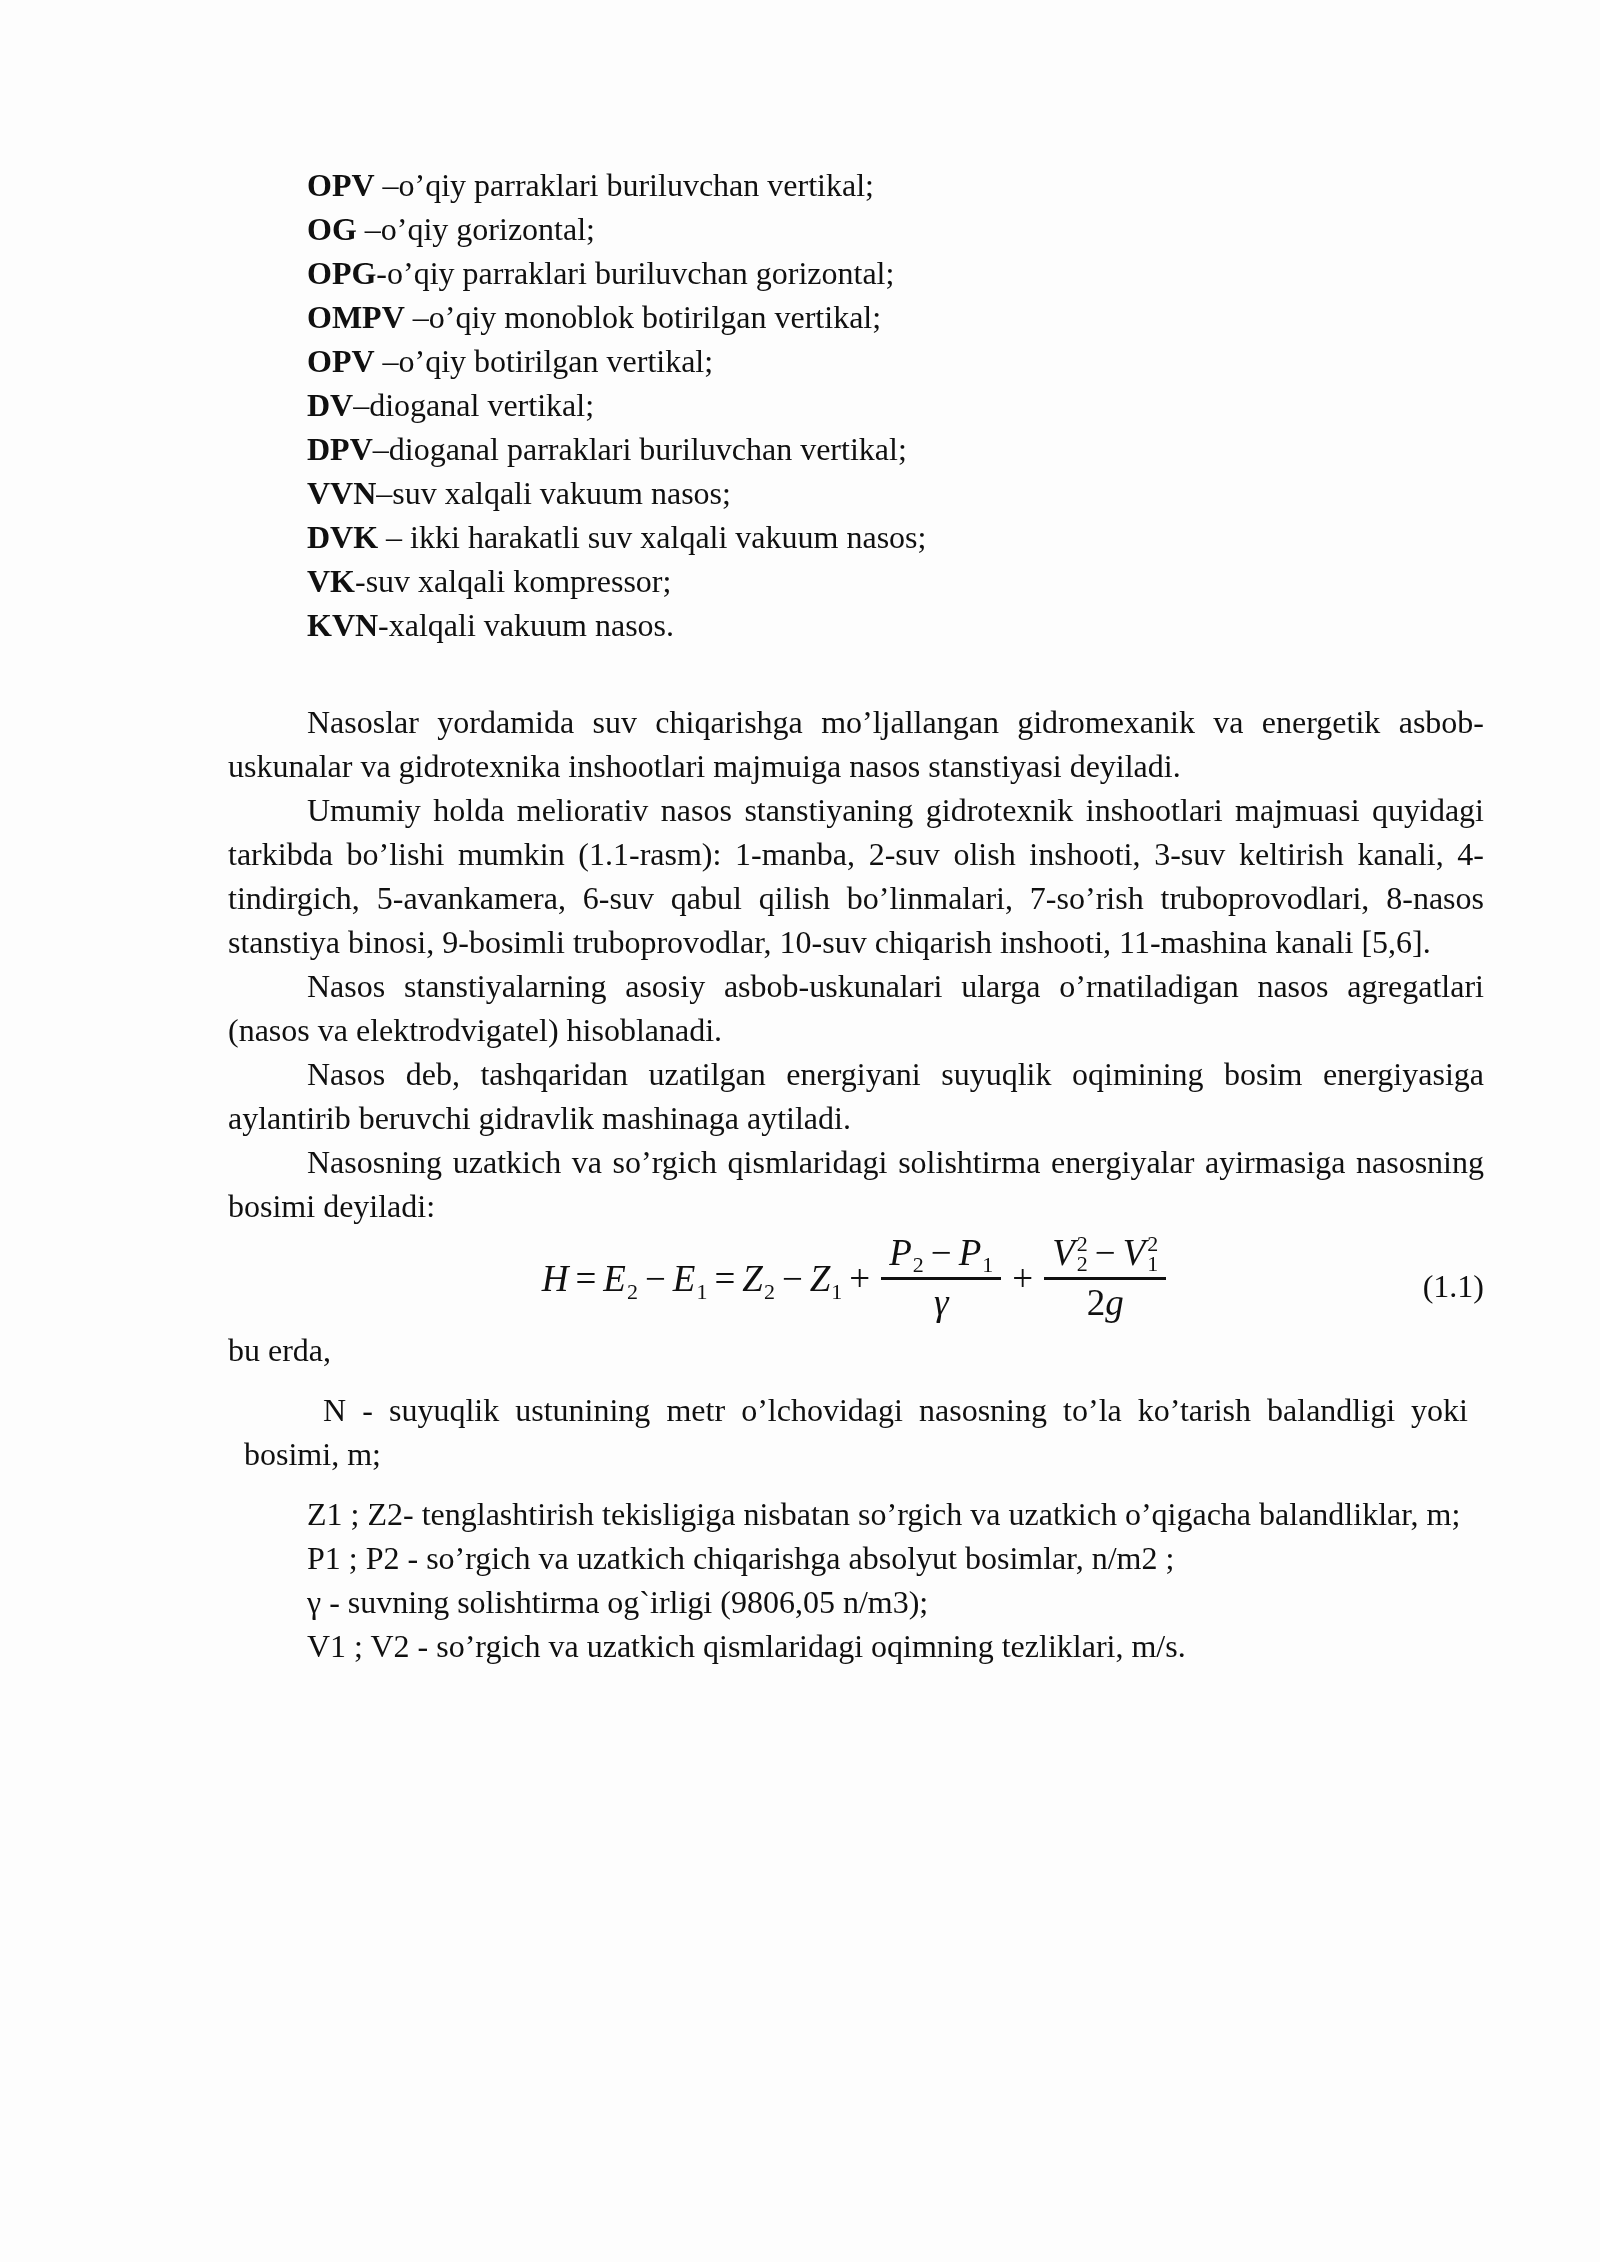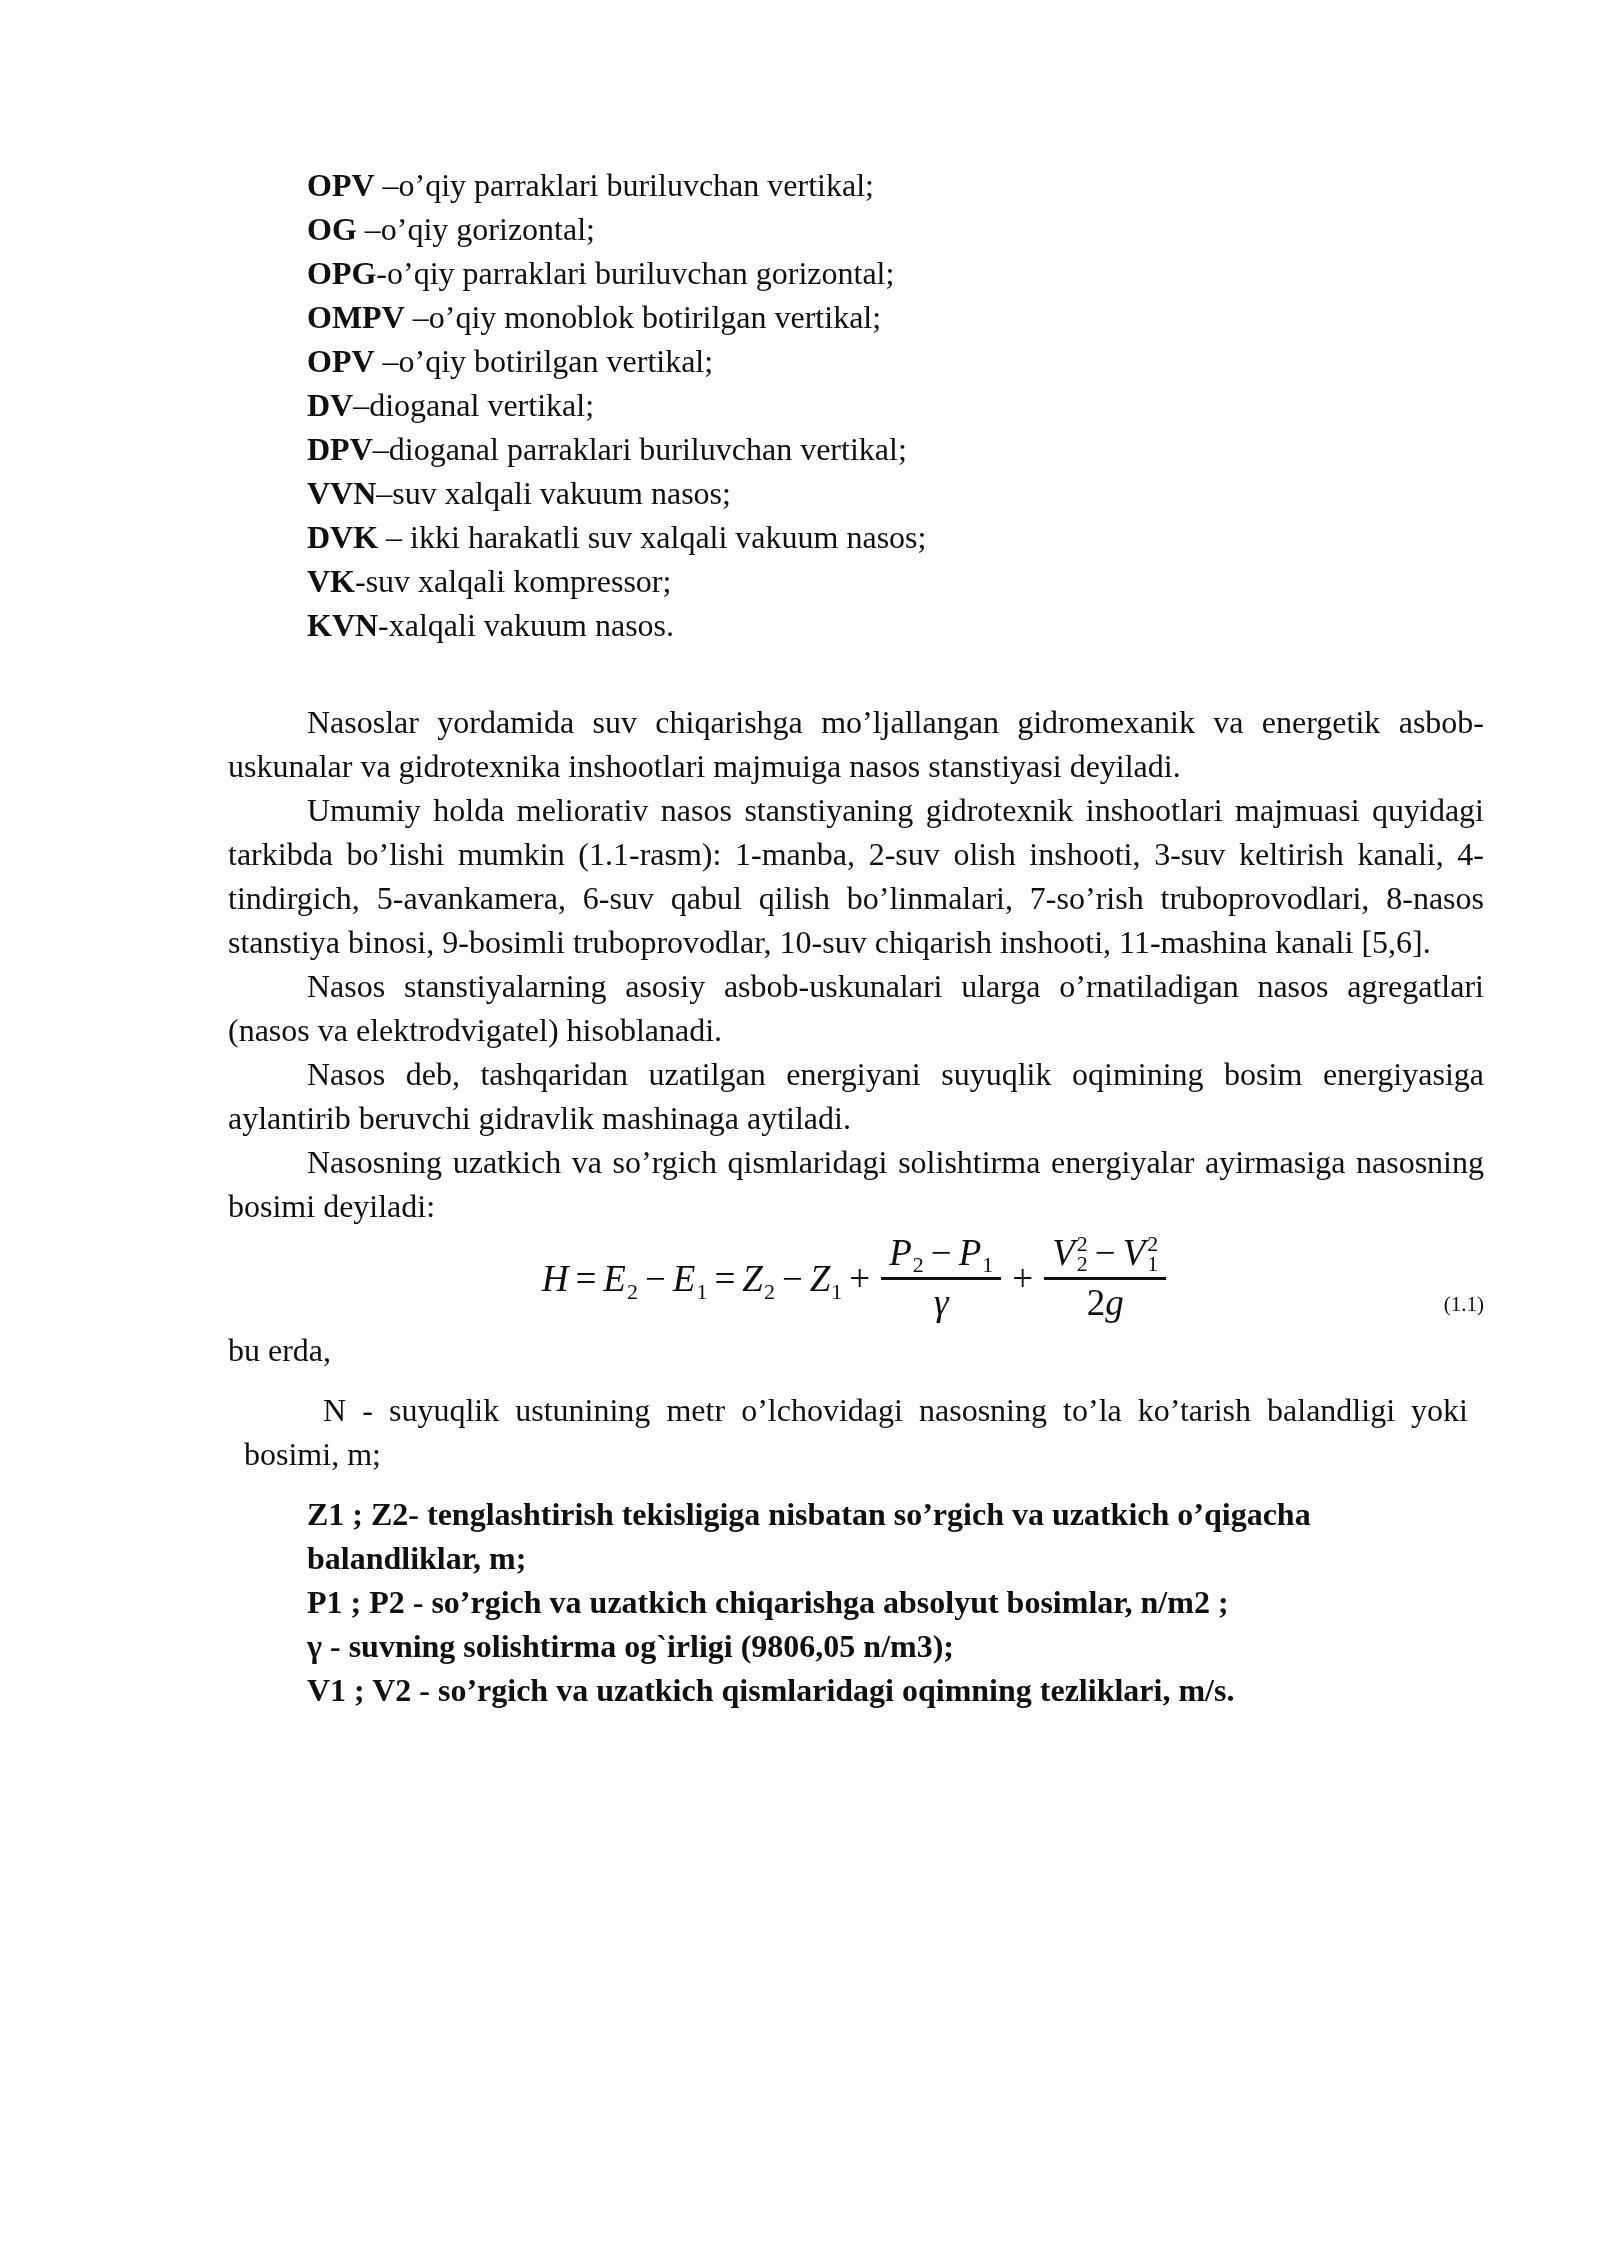--- a/index.html
+++ b/index.html
@@ -17,21 +17,21 @@
     position:absolute;
     left:228px; top:163px;
     width:1256px;
   }
   .abbr-item { padding-left:79px; white-space:nowrap; }
   .abbr-term { font-weight:700;text-align:right; }
   .gap { height:53px; }
   .para { margin:0; text-align:justify; text-indent:79px; }
   .where { margin:0; }
   .def-para { margin:16px; text-align:justify; text-indent:79px; }
-  .def-block { margin:0 0 0 79px;font-weight:bold; }
+  .def-block { margin:0 0 0 79px; }
 
   
   .equation-block {
     position:relative;
     height:100px;
     display:flex; align-items:center; justify-content:center;
     margin:0;
   }
   .formula {
     display:inline-flex; align-items:center;
@@ -47,21 +47,21 @@
   }
   .frac .num { padding-bottom:4px; }
   .frac .den { padding-top:4px; }
   .frac .num .fsub { top:12px; }
   .bar { align-self:stretch; height:0; border-top:3px solid #101010; }
   .ssv {
     display:inline-flex; flex-direction:column;
     font-size:22px; line-height:20px; font-style:normal;
     position:relative; top:1px; margin-left:2px; text-align:left;
   }
-  .eq-number { position:absolute; right:0; bottom:2px; font-size:21px; }
+  .eq-number { position:absolute; right:0; bottom:20px; font-size:32px; }
 </style>
 </head>
 <body>
 
 <div class="text-block">
 
   <div>
     <div class="abbr-item"><span class="abbr-term">OPV</span><span> –o’qiy parraklari buriluvchan vertikal;</span></div>
     <div class="abbr-item"><span class="abbr-term">OG</span><span> –o’qiy gorizontal;</span></div>
     <div class="abbr-item"><span class="abbr-term">OPG</span><span>-o’qiy parraklari buriluvchan gorizontal;</span></div>

